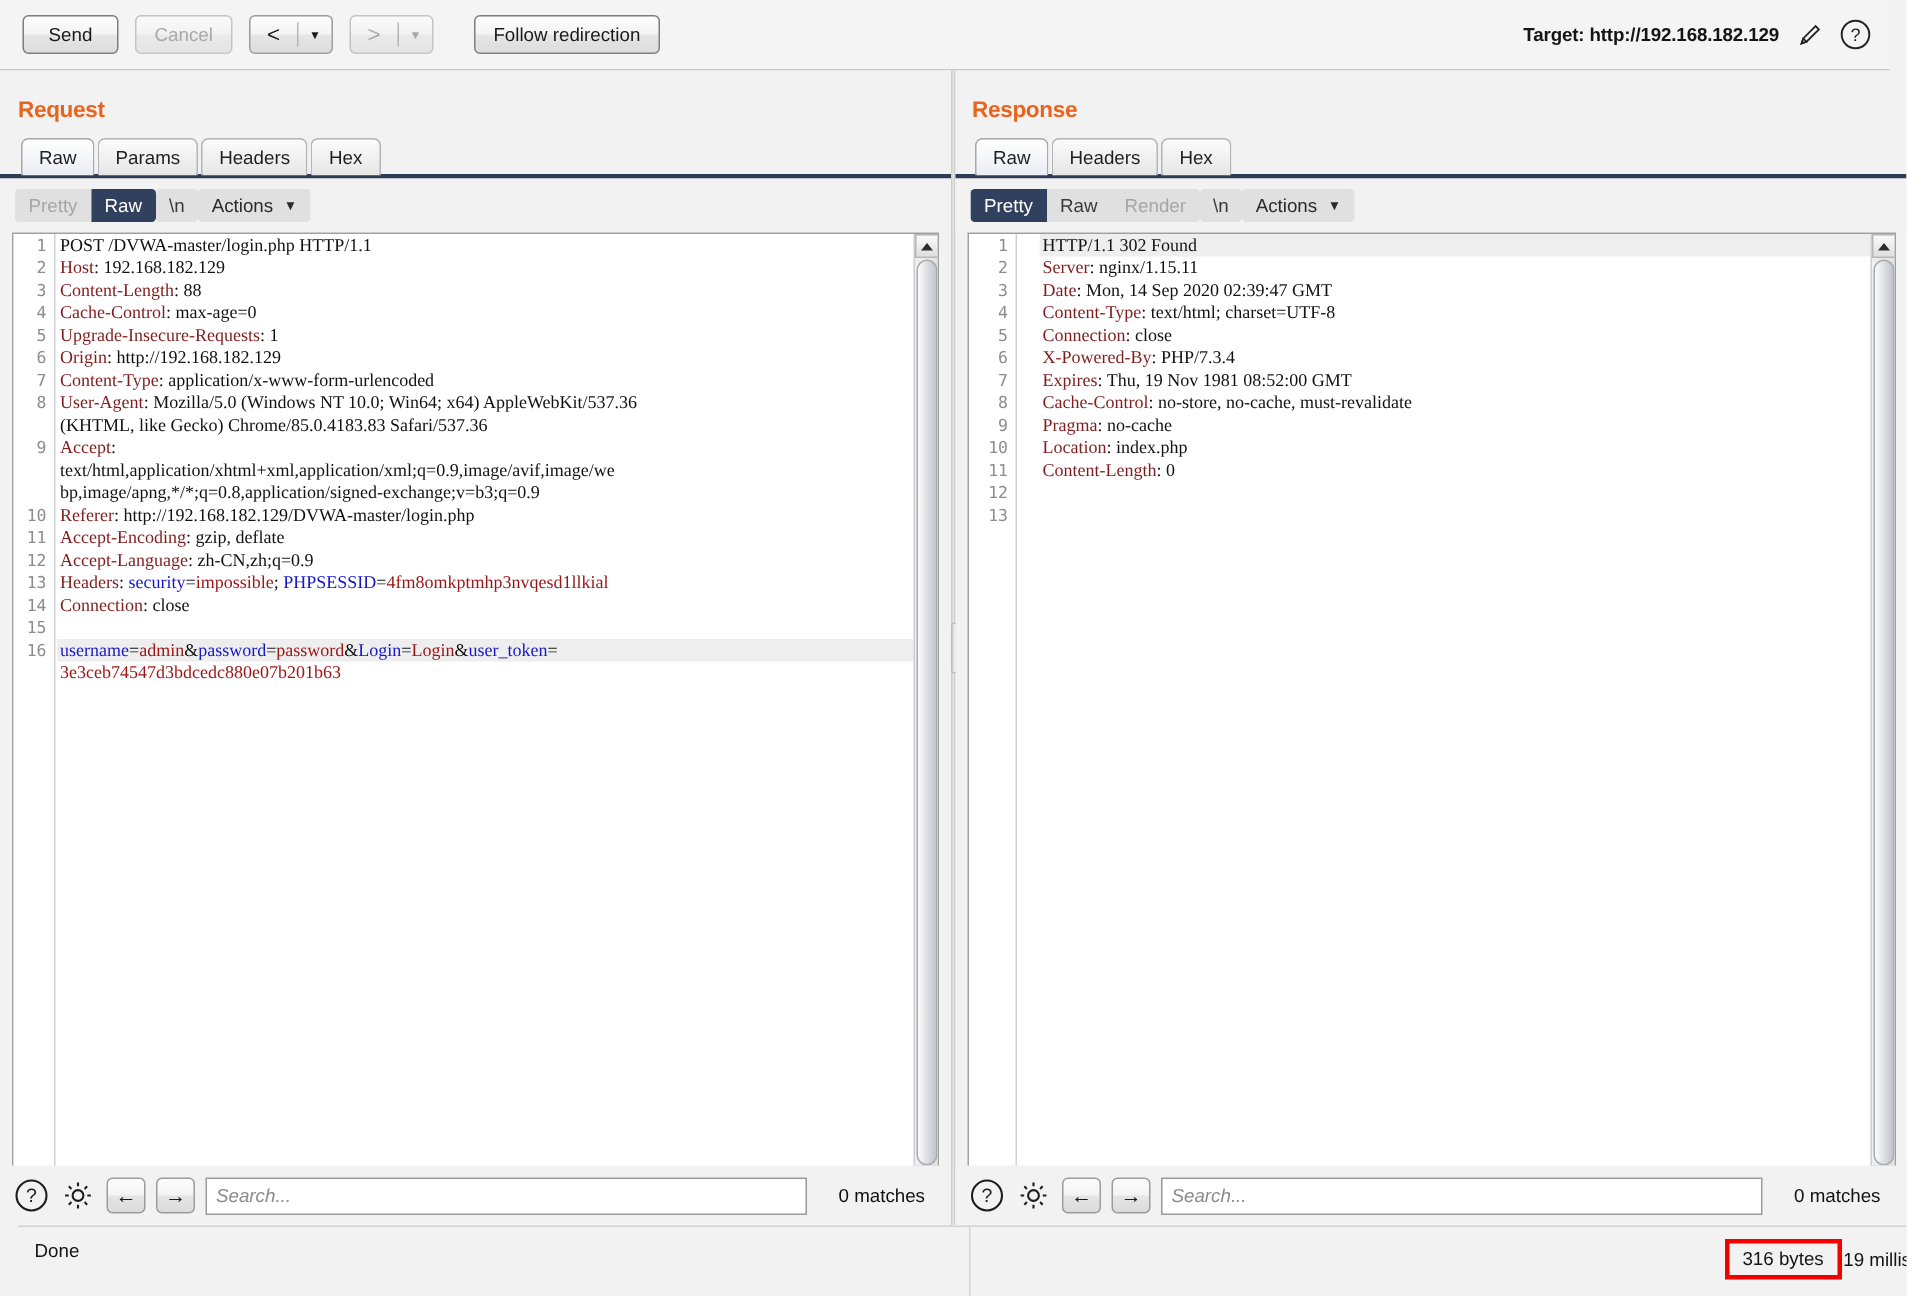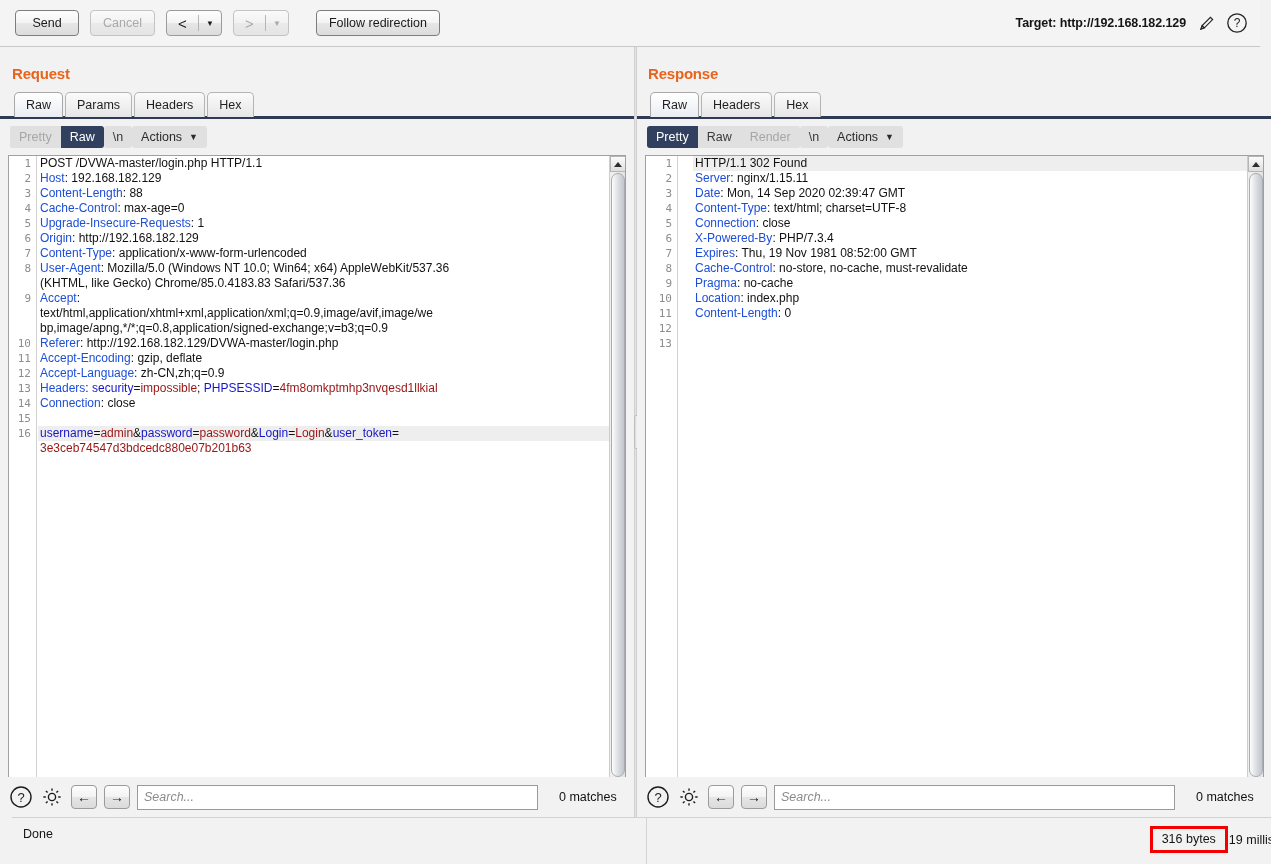--- a/index.html
+++ b/index.html
@@ -114,25 +114,25 @@
     height: 15px; line-height: 15px; text-align: right; padding-right: 5px;
     font-family: "DejaVu Sans Mono", monospace; font-size: 11px; color: #8d8d8d;
   }
   .code {
     position: absolute; left: 29px; top: 0; right: 16px; bottom: 0;
     overflow: hidden; padding: 0;
   }
   .pane-res .code { left: 47px; }
   .cline {
     height: 15px; line-height: 15px; white-space: pre;
-    font-family: Liberation Sans, sans-serif; font-size: 12px;
+    font-family: Liberation Serif, serif; font-size: 12px;
     color: #111111; padding-left: 2px;
   }
   .cline.hl { background: #eeeeee; }
-  .hk { color: #1d4ed8; text-align: center; }         
+  .hk { color: #7f1d1d; text-align: center; }         
   .hv { color: #111111; }         
   .pk { color: #1616c8; }         
   .pv { color: #991414; }         
   .amp { color: #111111; }
 
   .vscroll {
     position: absolute; right: 0; top: 0; width: 16px; height: 100%;
     background: linear-gradient(90deg,#f0f0f0,#e2e2e2);
     border-left: 1px solid #cdcdcd;
   }

